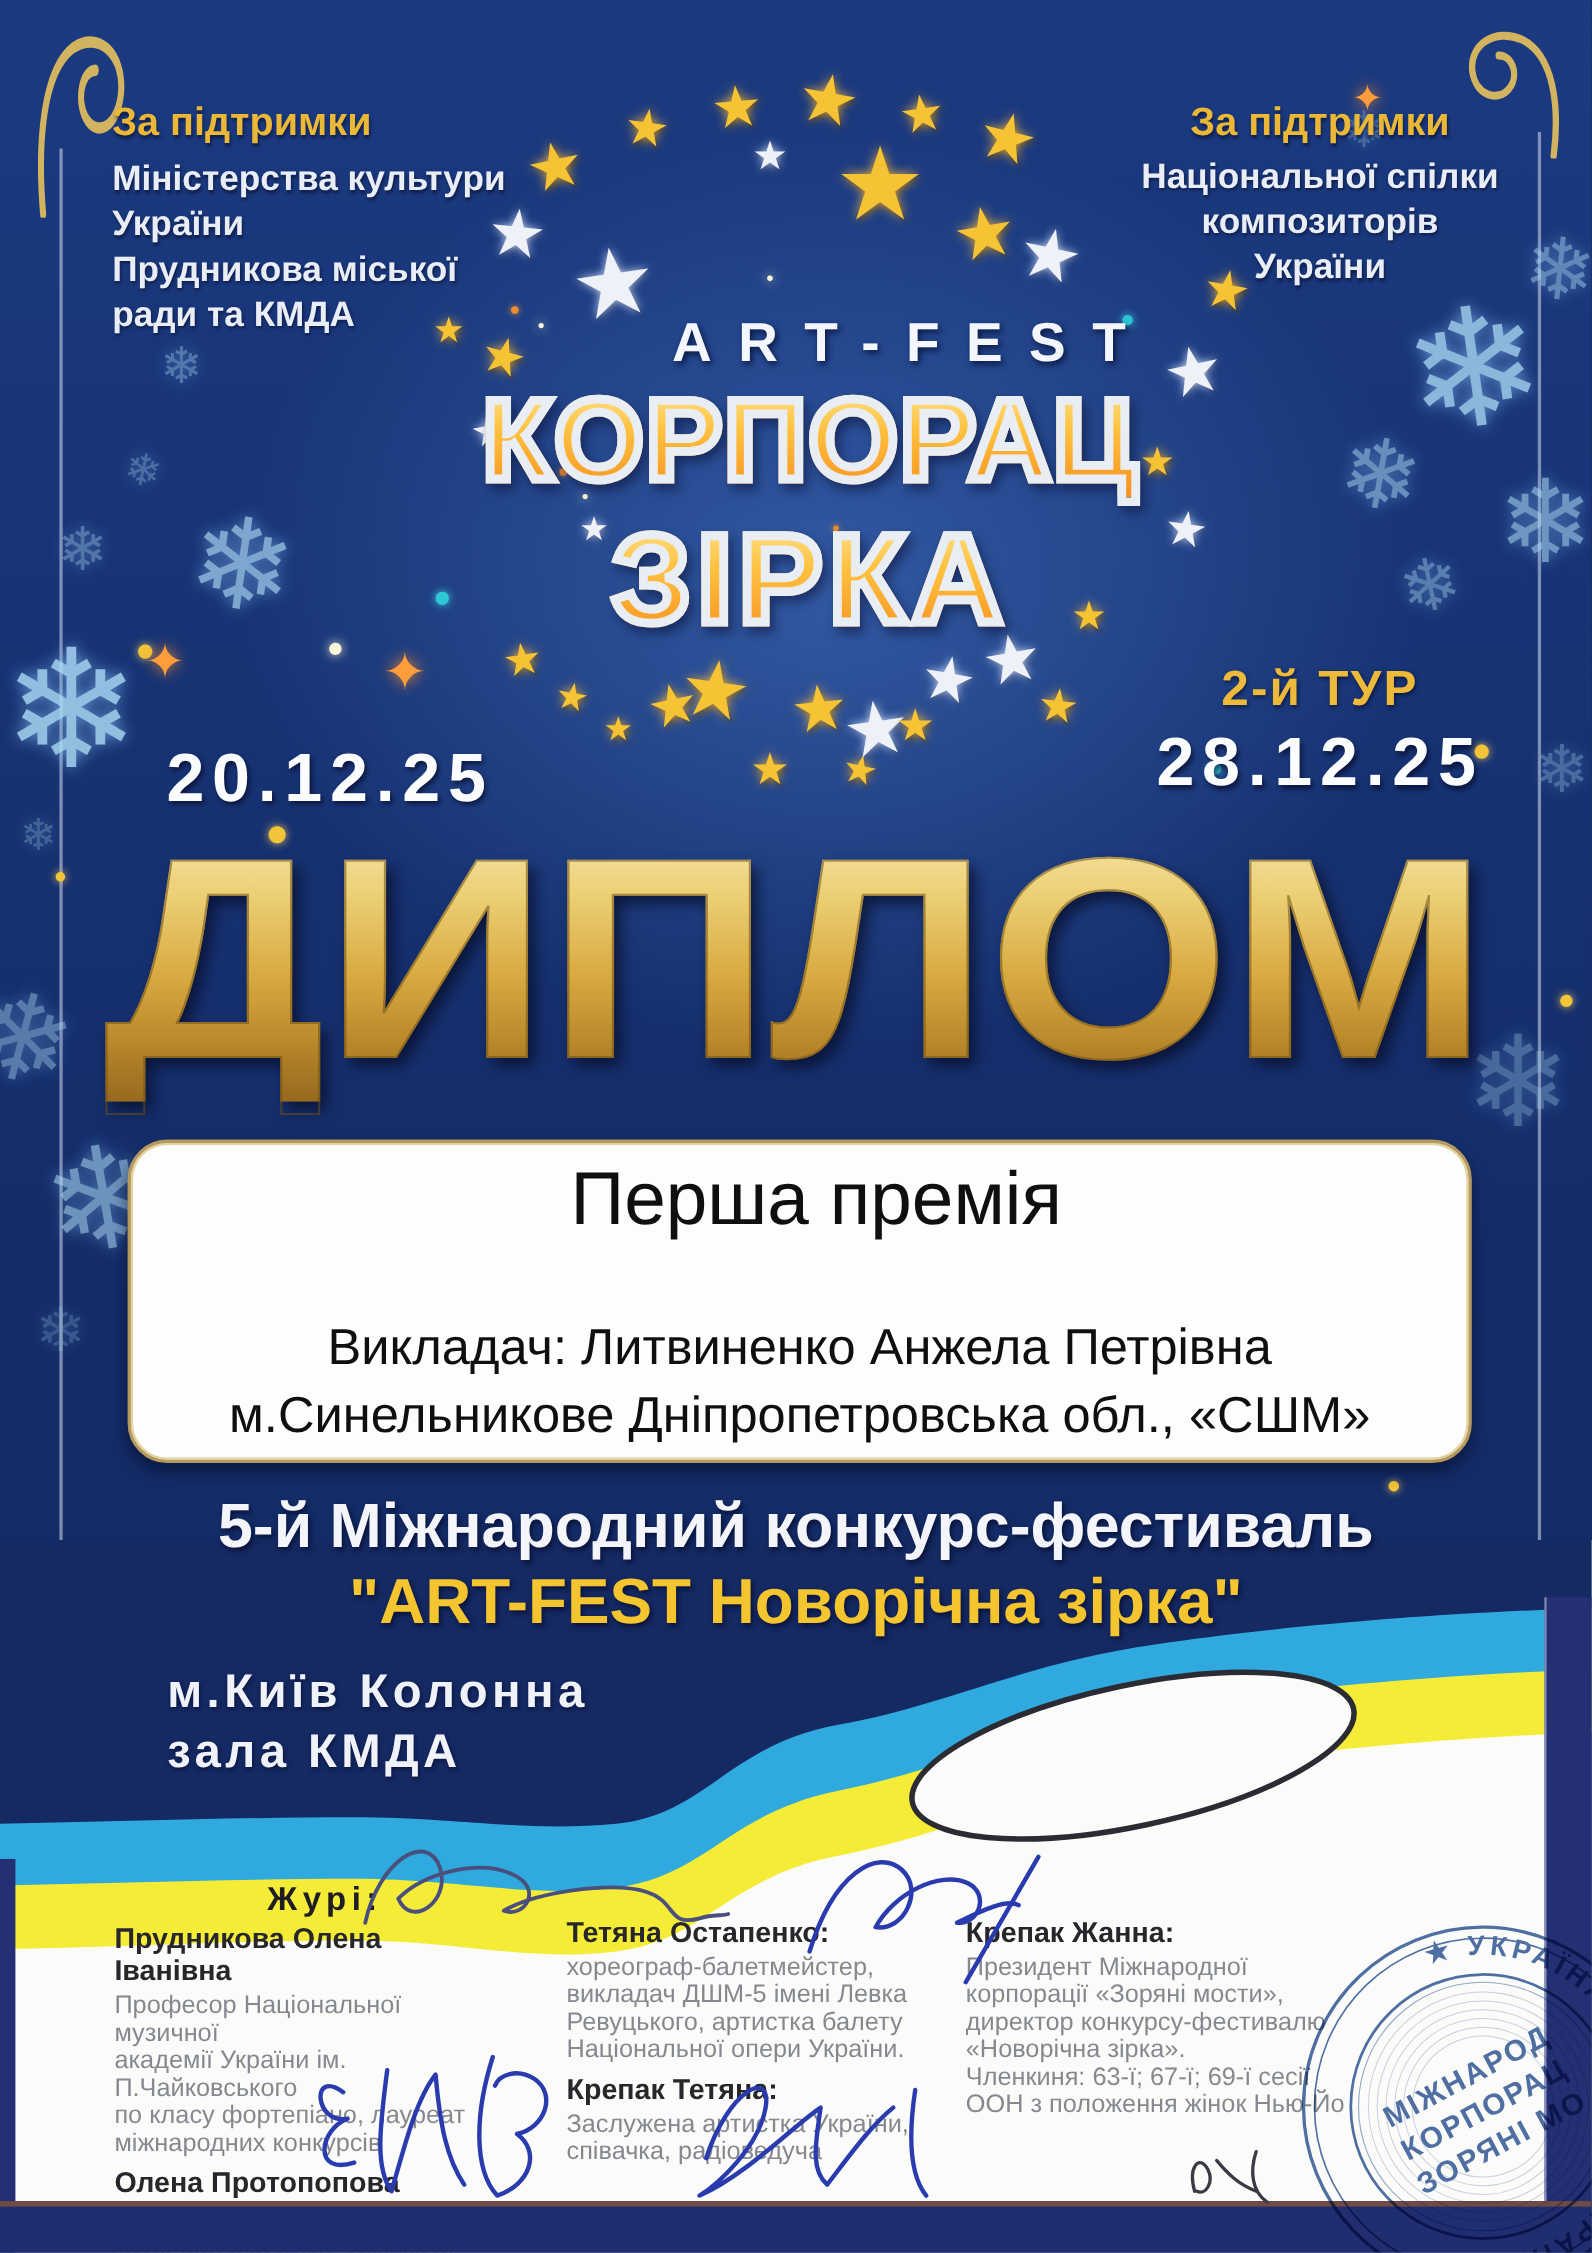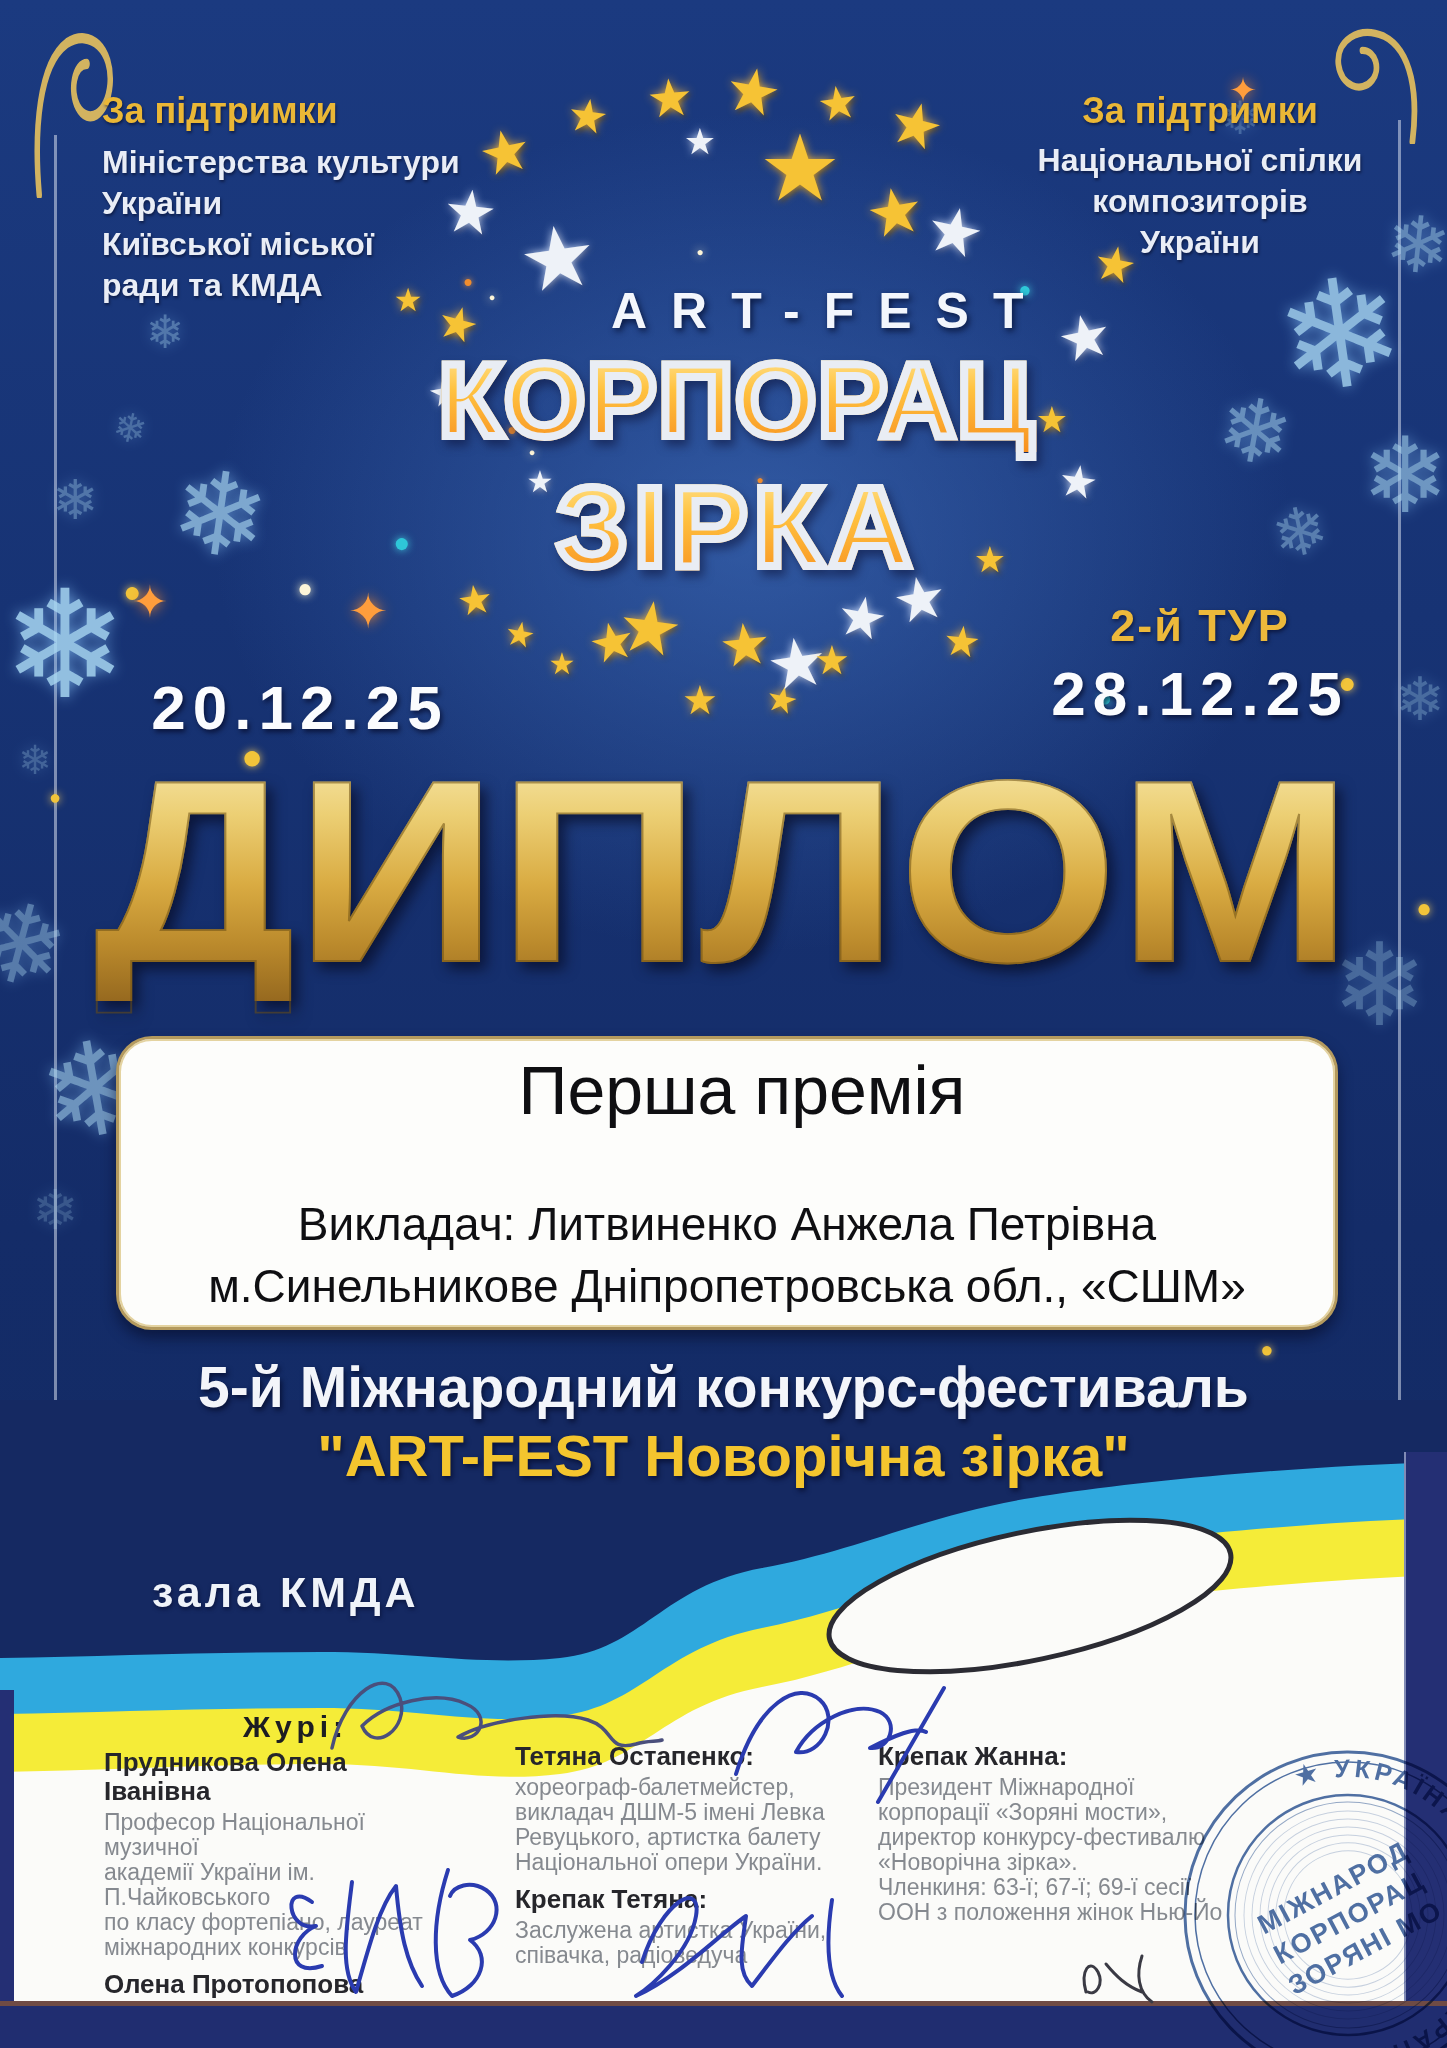--- a/index.html
+++ b/index.html
@@ -104,21 +104,21 @@
     <path d="M10,98 C4,60 10,22 40,10 C66,1 90,14 87,34 C84,52 63,58 52,47 C43,38 48,22 62,22" fill="none" stroke="#dcb95f" stroke-width="6" stroke-linecap="round" opacity=".95"></path>
   </svg>
   <svg class="flourish" style="left:26px;top:1968px;width:100px;height:72px;transform:scaleY(-1);" viewBox="0 0 100 100" preserveAspectRatio="none">
     <path d="M10,98 C4,60 10,22 40,10 C66,1 90,14 87,34 C84,52 63,58 52,47 C43,38 48,22 62,22" fill="none" stroke="#cfa952" stroke-width="6" stroke-linecap="round" opacity=".8"></path>
   </svg>
 
   <div class="abs support support-left">
     <div class="sh">За підтримки</div>
     <div class="sl">Міністерства культури</div>
     <div class="sl">України</div>
-    <div class="sl">Київської міської</div>
+    <div class="sl">Прудникова міської</div>
     <div class="sl">ради та КМДА</div>
   </div>
   <div class="abs support support-right">
     <div class="sh">За підтримки</div>
     <div class="sl">Національної спілки</div>
     <div class="sl">композиторів</div>
     <div class="sl">України</div>
   </div>
 
   <div class="abs artfest">ART-FEST</div>
@@ -141,20 +141,21 @@
 
   <div class="abs awardbox">
     <div class="line prize">Перша премія</div>
     <div class="line teacher">Викладач: Литвиненко Анжела Петрівна</div>
     <div class="line school">м.Синельникове Дніпропетровська обл., «СШМ»</div>
   </div>
 
   <div class="abs fest1">5-й Міжнародний конкурс-фестиваль</div>
   <div class="abs fest2">"ART-FEST Новорічна зірка"</div>
 
+  <div class="abs venue" style="top:1514px;">м.Київ Колонна</div>
   <div class="abs venue" style="top:1568px;">зала КМДА</div>
 
   <div class="abs jury-heading">Журі:</div>
   <div class="abs jcol jcol1">
     <div class="jname">Прудникова Олена Іванівна</div>
     <div class="jdesc">Професор Національної музичної
 академії України ім. П.Чайковського
 по класу фортепіано, лауреат
 міжнародних конкурсів</div>
     <div class="jname second">Олена Протопопова</div>

